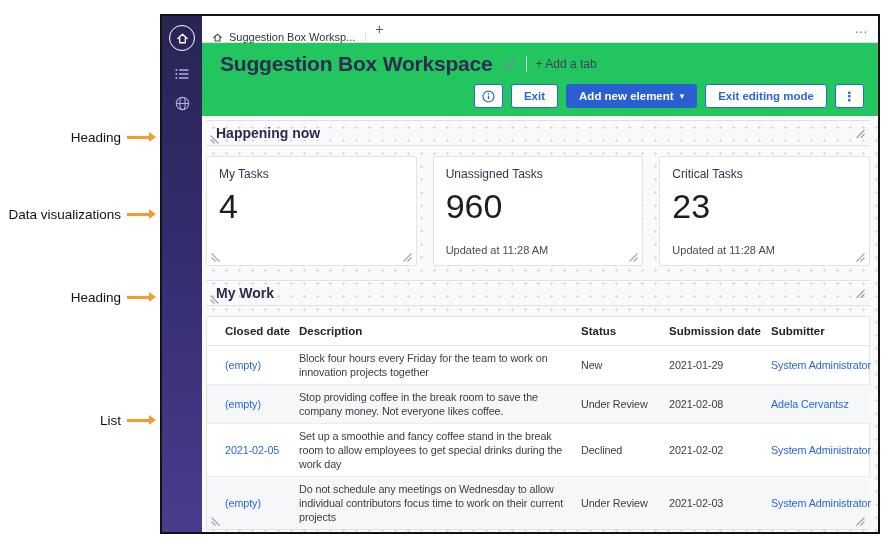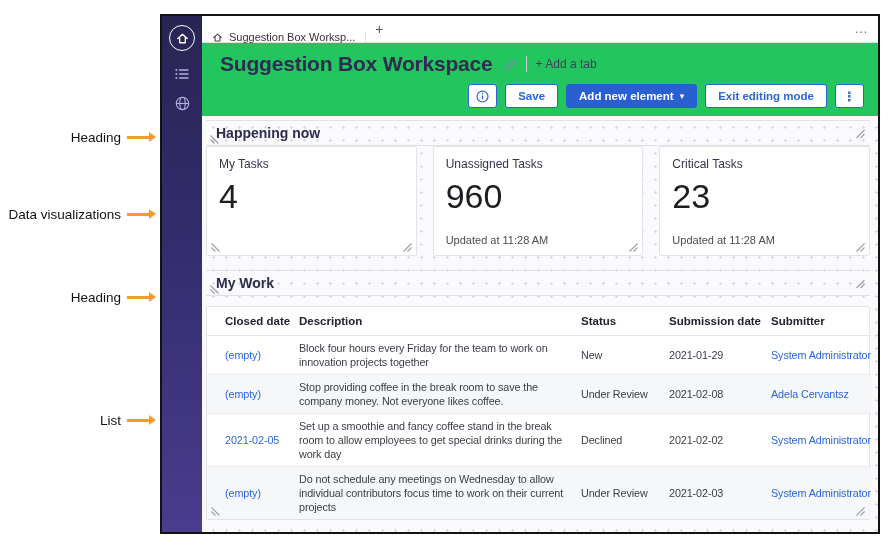--- a/index.html
+++ b/index.html
@@ -50,21 +50,21 @@
   .heading-el { position:relative; border-top:1px solid #e0e1e6; border-bottom:1px solid #e0e1e6; padding:3px 30px 3px 10px; cursor:move; }
   .heading-el .h-txt { font-size:14px; font-weight:bold; color:#2c2c4e; }
   .heading-el.mywork { margin-top:14px; }
 
   .rz { position:absolute; width:11px; height:11px; line-height:0; cursor:nwse-resize; }
   .rz-r  { right:5px; top:50%; transform:translateY(-50%); }
   .rz-br { right:4px; bottom:3px; }
   .rz-bl { left:4px; bottom:3px; cursor:nesw-resize; }
   .heading-el .rz-bl { bottom:1px; }
 
-  .cards { display:flex; gap:16px; }
+  .cards { display:flex; gap:16px; margin-top:10px; }
   .card { flex:1; position:relative; background:#fff; border:1px solid #e2e3e8; border-radius:2px; height:110px; padding:10px 12px; cursor:move; }
   .card-title { font-size:12px; color:#34344e; }
   .card-value { font-size:34px; font-weight:400; color:#1e1e22; margin-top:8px; line-height:1.05; }
   .card-updated { position:absolute; left:12px; bottom:9px; font-size:11px; color:#4a4a52; }
 
   .table-el { position:relative; margin-top:10px; background:#fff; border:1px solid #e2e3e8; border-radius:2px; }
   table { width:100%; border-collapse:collapse; table-layout:fixed; }
   th { text-align:left; font-size:11.5px; font-weight:bold; color:#22242e; padding:8px 8px; border-bottom:1px solid #e4e5e9; white-space:nowrap; }
   th:first-child { padding-left:18px; }
   td { font-size:10.8px; color:#3a3d45; padding:5px 8px; vertical-align:middle; line-height:1.3; letter-spacing:-0.1px; }
@@ -161,21 +161,21 @@
         <div class="toolbar">
           <button class="btn icon-btn">
             <span>
               <svg width="13" height="13" viewBox="0 0 14 14">
                   <circle cx="7" cy="7" r="5.9" fill="none" stroke="#2a66d9" stroke-width="1.3"></circle>
                   <rect x="6.3" y="6" width="1.4" height="4" fill="#2a66d9"></rect>
                   <rect x="6.3" y="3.3" width="1.4" height="1.4" fill="#2a66d9"></rect>
                 </svg>
             </span>
           </button>
-          <button class="btn">Save</button>
+          <button class="btn">Exit</button>
           <button class="btn primary">
             <span>Add new element</span>
             <span class="caret">▾</span>
           </button>
           <button class="btn">Exit editing mode</button>
           <button class="btn icon-btn">
             <span class="kebab">⋮</span>
           </button>
         </div>
       </div>

